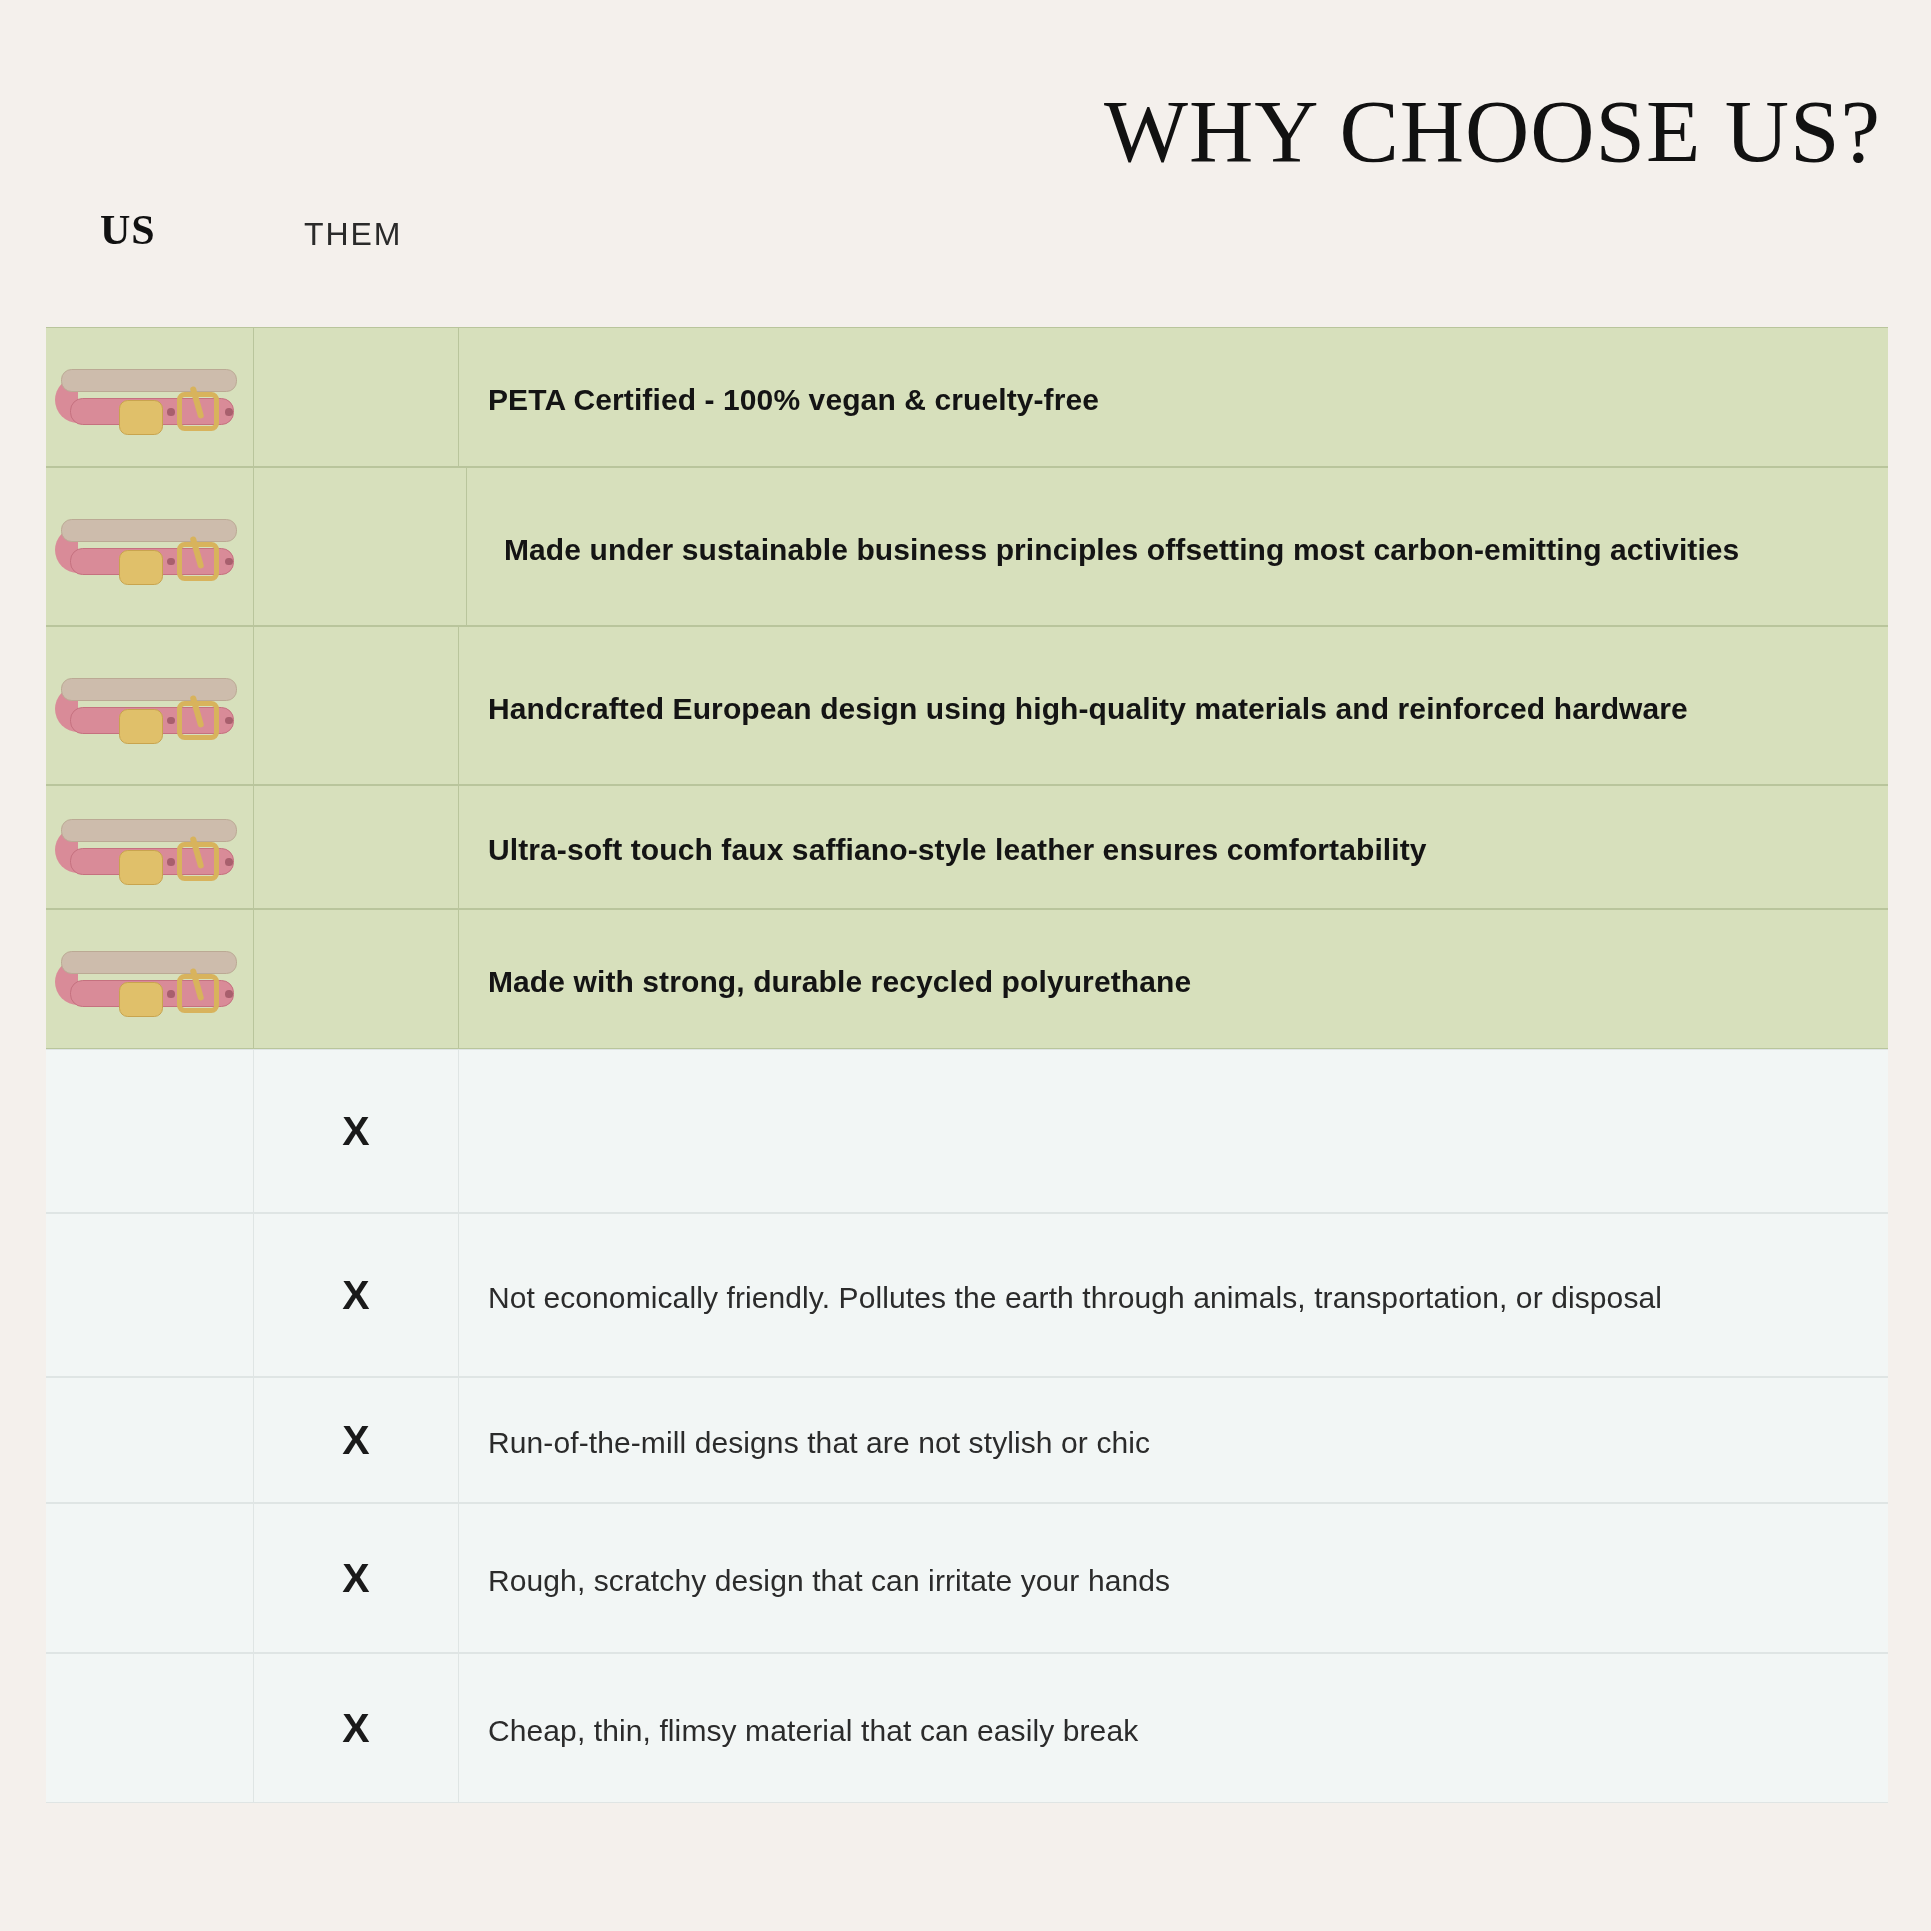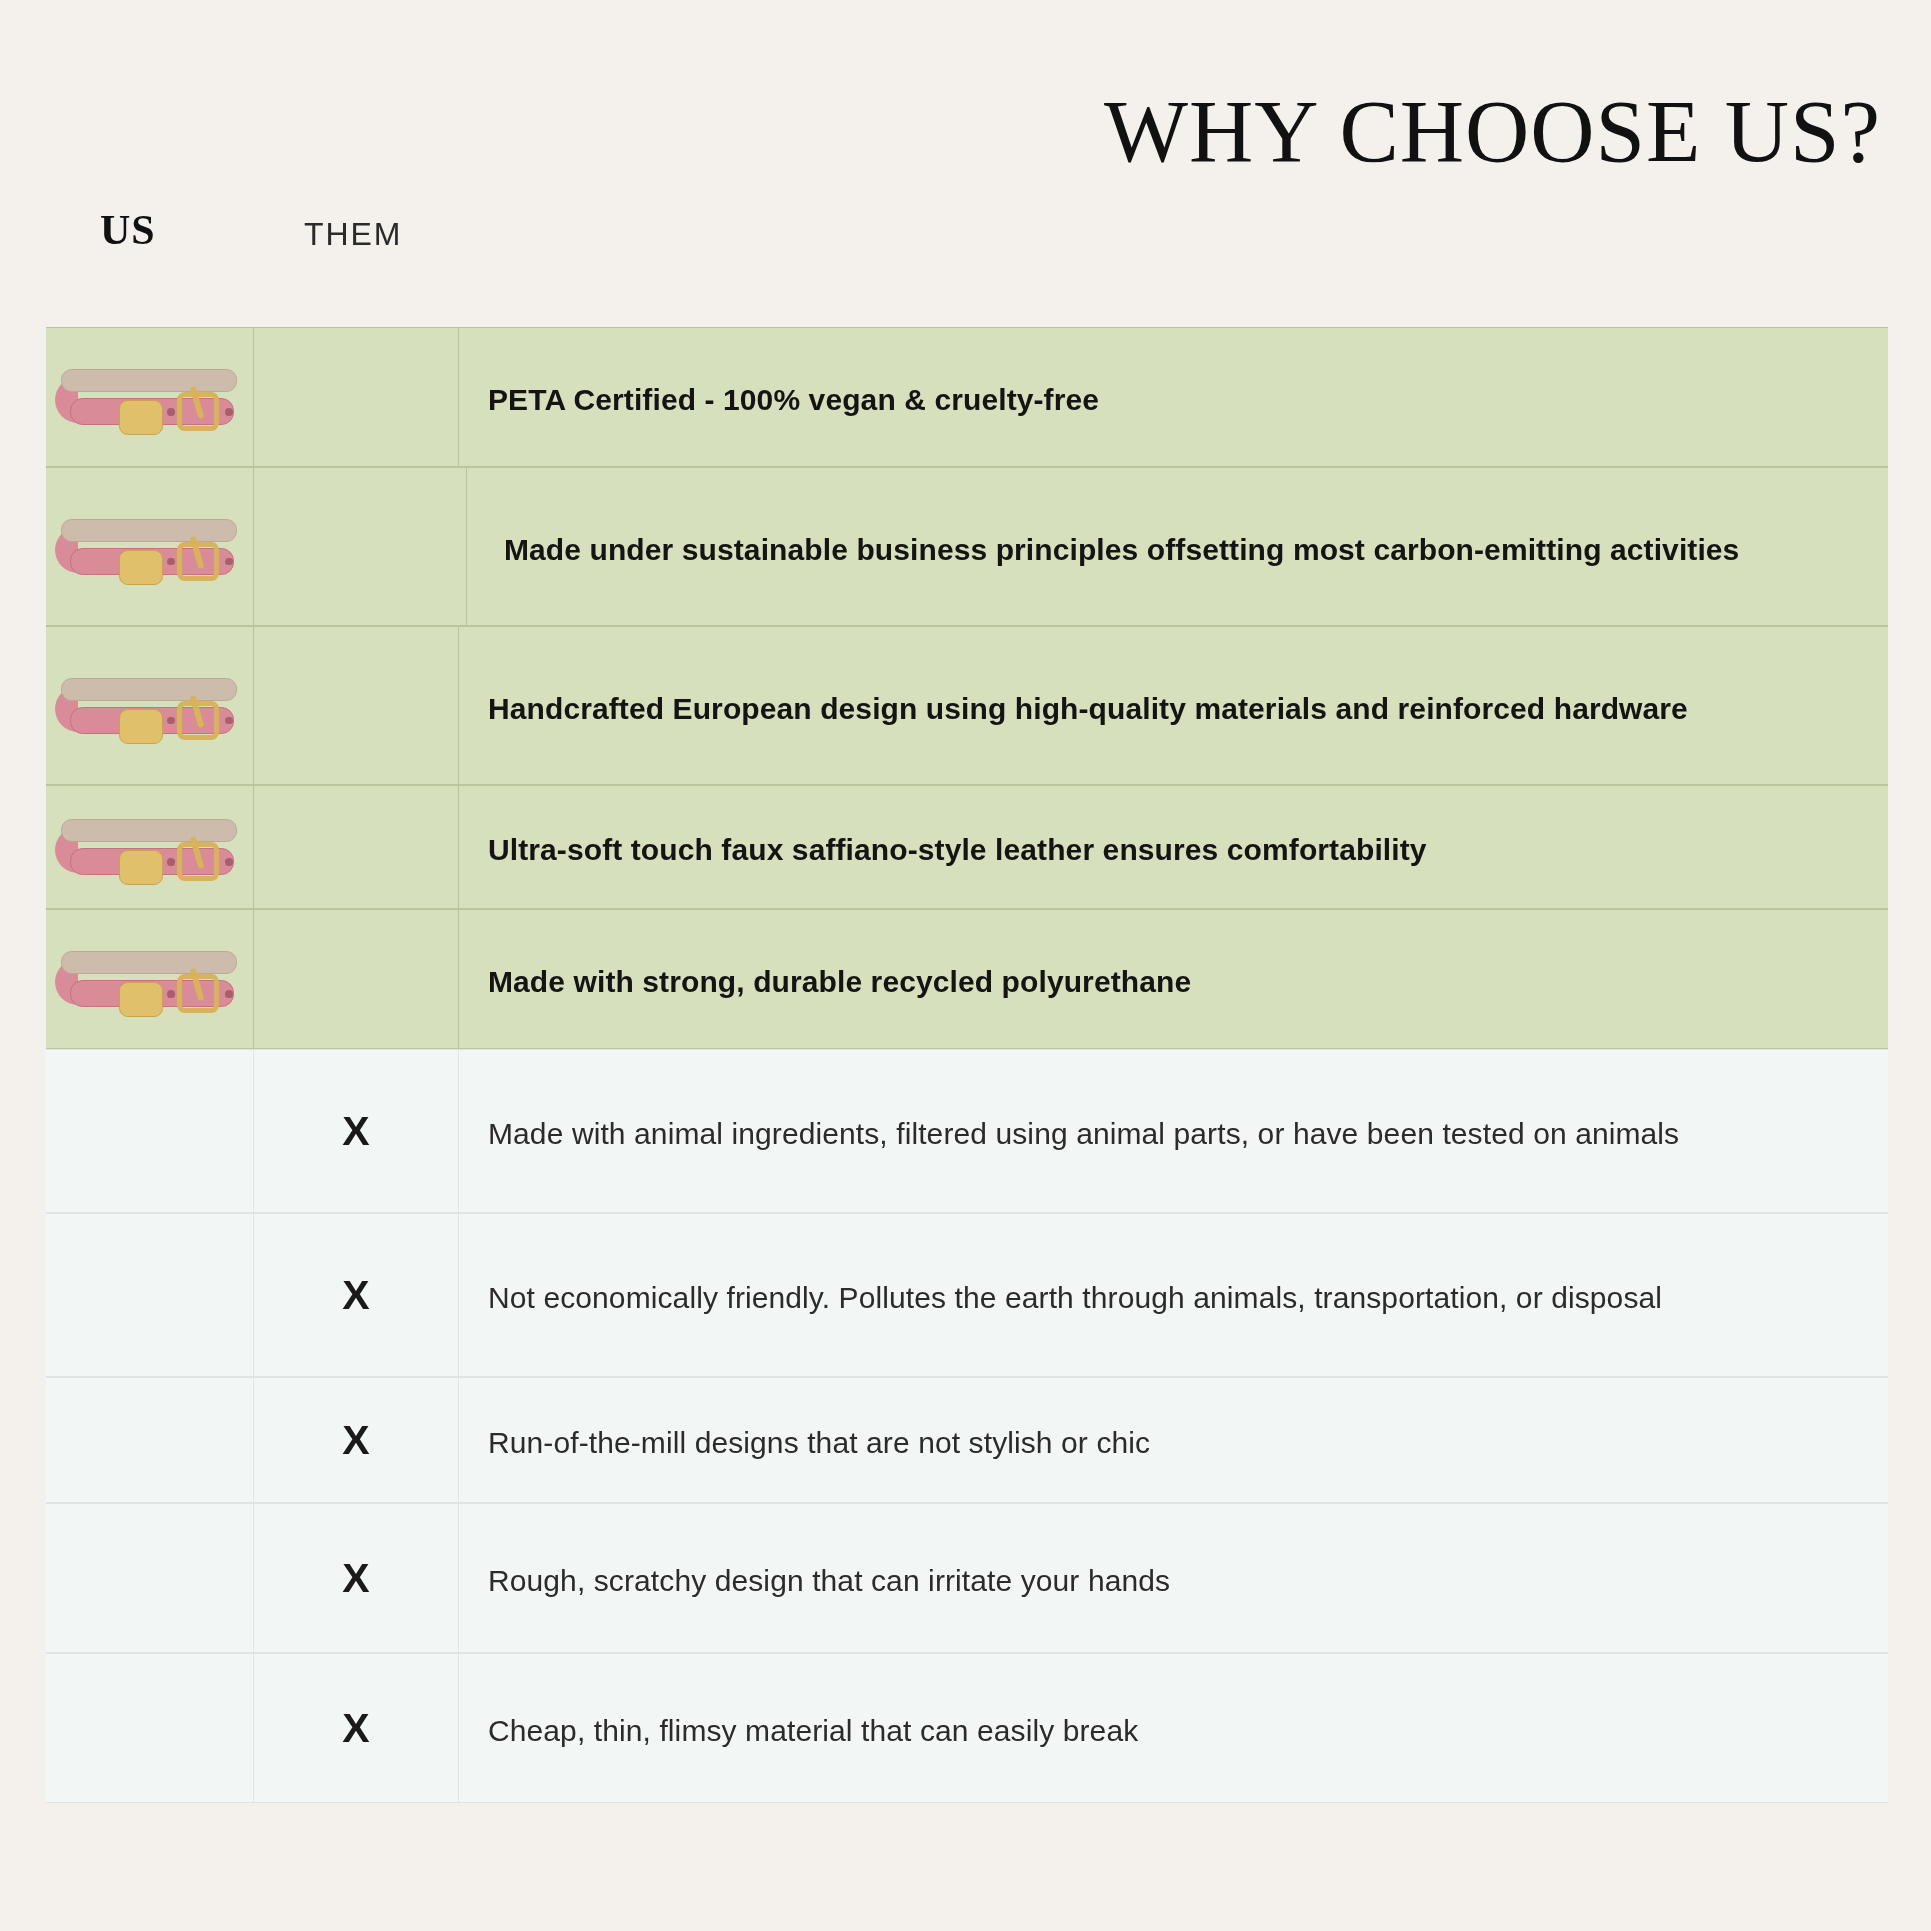--- a/index.html
+++ b/index.html
@@ -296,21 +296,20 @@
           <div class="prong"></div>
         </div>
       </div>
       <div class="cell-them"></div>
       <div class="cell-text">Made with strong, durable recycled polyurethane</div>
     </div>
 
     <div class="row them" style="height:164px;">
       <div class="cell-us"></div>
       <div class="cell-them">X</div>
-      <div class="cell-text">Made with animal ingredients, filtered using animal parts, or have been tested on animals</div>
     </div>
 
     <div class="row them" style="height:164px;">
       <div class="cell-us"></div>
       <div class="cell-them">X</div>
       <div class="cell-text">Not economically friendly. Pollutes the earth through animals, transportation, or disposal</div>
     </div>
 
     <div class="row them" style="height:126px;">
       <div class="cell-us"></div>

